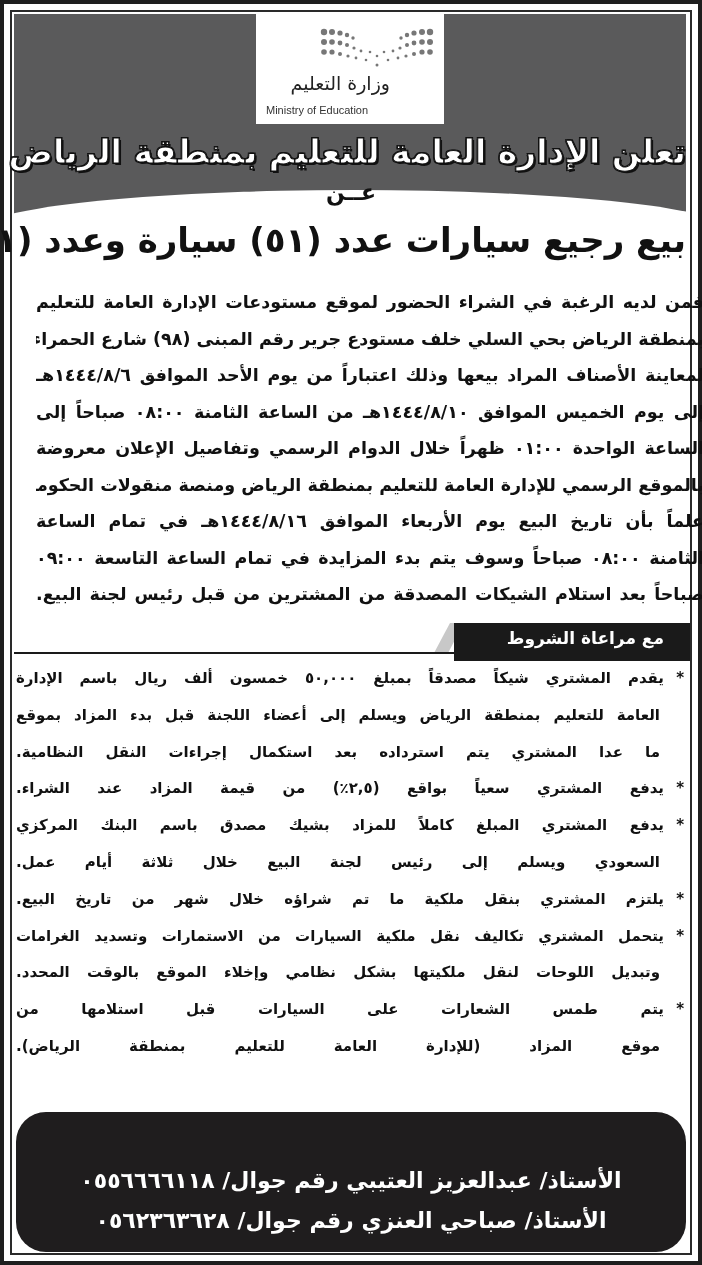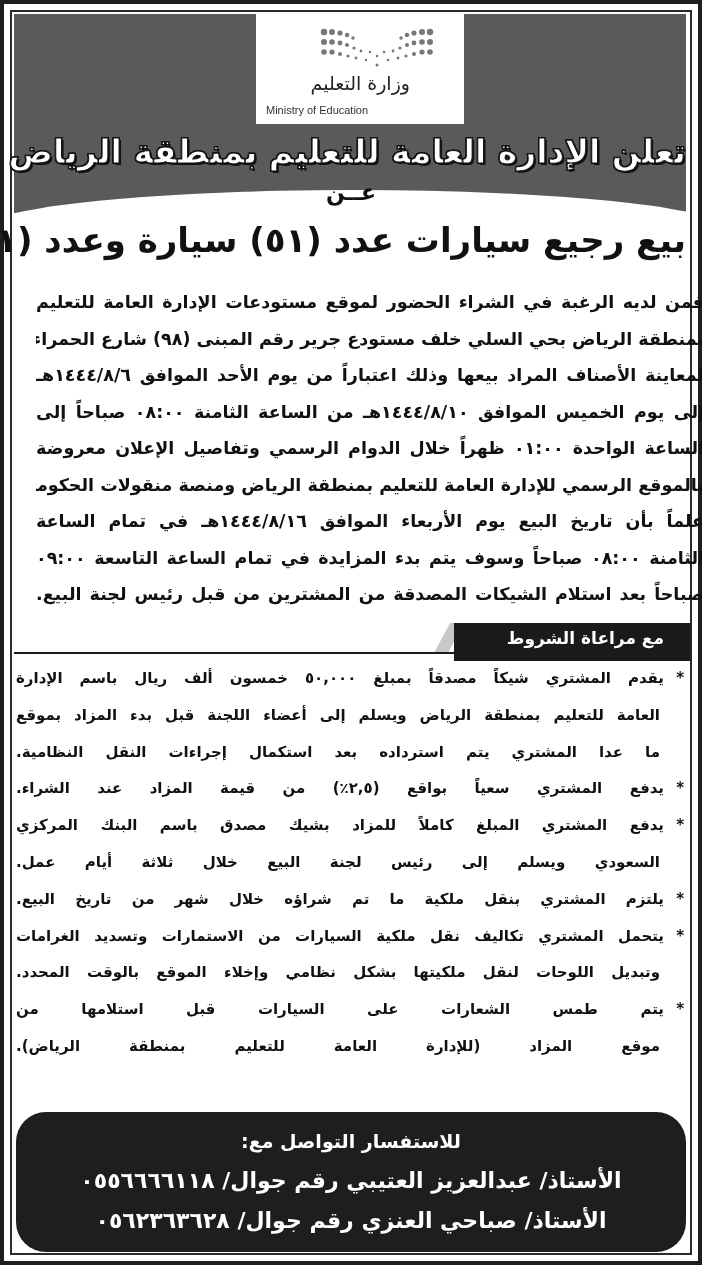--- a/index.html
+++ b/index.html
@@ -17,21 +17,21 @@
   .header-band {
     position: absolute; left: 14px; top: 14px; width: 672px; height: 212px;
     background: #5a5a5b; overflow: hidden;
   }
   .header-curve {
     position: absolute; left: -40px; top: 176px; width: 760px; height: 140px;
     background: #fff; border-radius: 50% 50% 0 0 / 42px 42px 0 0;
   }
 
   .logo-box {
-    position: absolute; left: 256px; top: 14px; width: 208px; height: 110px;
+    position: absolute; left: 256px; top: 14px; width: 188px; height: 110px;
     background: #fff;
   }
   .logo-dots { position: absolute; left: 64px; top: 14px; width: 114px; height: 40px; }
   .logo-ar {
     position: absolute; right: 54px; top: 58px; font-size: 19px; color: #222;
     direction: rtl; font-family: "DejaVu Sans", sans-serif;
   }
   .logo-en {
     position: absolute; left: 10px; top: 90px; font-size: 11px; color: #333;
     font-family: "Liberation Sans", sans-serif;
@@ -188,16 +188,15 @@
   <span class="cond-line"><span class="bullet">*</span><span>يلتزم المشتري بنقل ملكية ما تم شراؤه خلال شهر من تاريخ البيع.</span></span>
 
   <span class="cond-line"><span class="bullet">*</span><span>يتحمل المشتري تكاليف نقل ملكية السيارات من الاستمارات وتسديد الغرامات</span></span>
   <span class="cond-line indent">وتبديل اللوحات لنقل ملكيتها بشكل نظامي وإخلاء الموقع بالوقت المحدد.</span>
 
   <span class="cond-line"><span class="bullet">*</span><span>يتم طمس الشعارات على السيارات قبل استلامها من</span></span>
   <span class="cond-line indent">موقع المزاد (للإدارة العامة للتعليم بمنطقة الرياض).</span>
 </div>
 
 <div class="contact-box">
-  <div class="contact-heading">للاستفسار التواصل مع:</div>
   <div class="contact-line l1">الأستاذ/ عبدالعزيز العتيبي رقم جوال/ ٠٥٥٦٦٦٦١١٨</div>
   <div class="contact-line l2">الأستاذ/ صباحي العنزي رقم جوال/ ٠٥٦٢٣٦٣٦٢٨</div>
 </div>
 
 </body></html>

